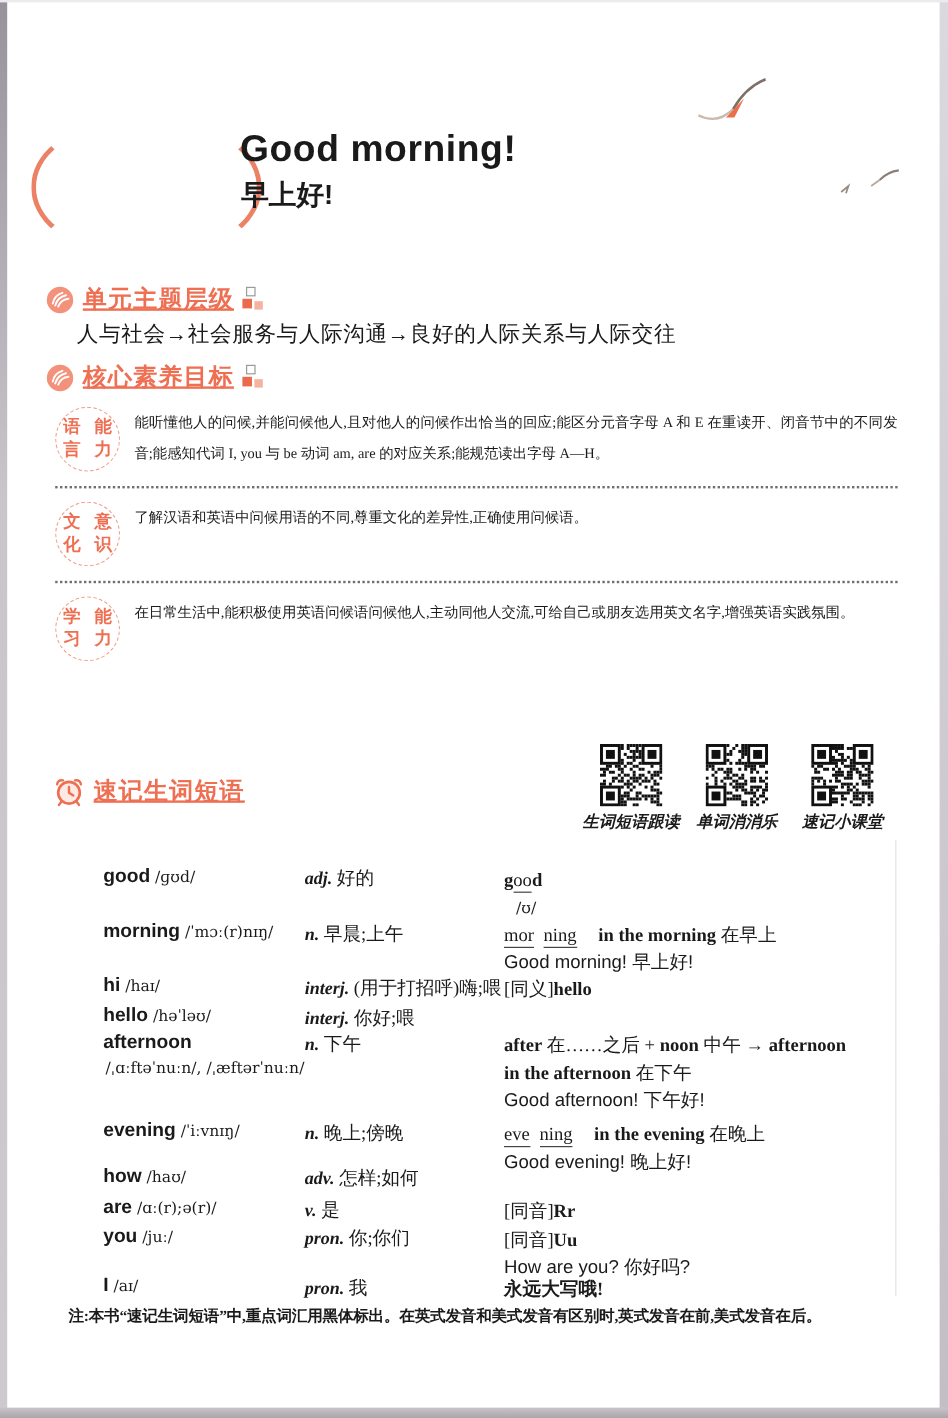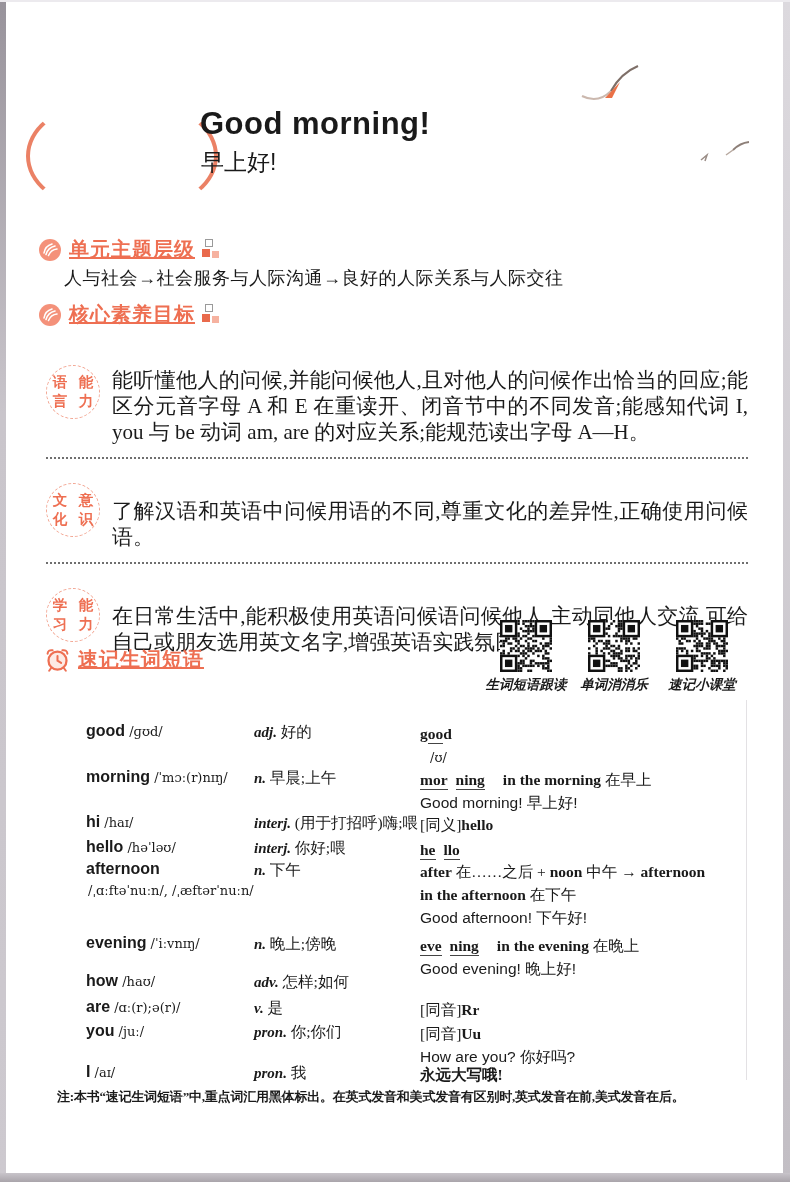--- a/index.html
+++ b/index.html
@@ -25,21 +25,21 @@
   .badge-starter{font-size:15px;letter-spacing:2px;margin-top:16px;font-weight:bold;}
   .badge-unit{font-size:31px;font-weight:bold;letter-spacing:2px;line-height:1.0;}
   .badge-num{font-size:42px;font-weight:bold;font-style:italic;line-height:0.9;font-family:"Liberation Serif",serif;}
   .badge-arc{position:absolute;width:120px;height:94px;border:4px solid transparent;border-radius:50%;top:10px;}
   .badge-arc-l{left:-16px;border-left-color:var(--badge);}
   .badge-arc-r{left:48px;border-right-color:var(--badge);}
   .badge-arc-w{position:absolute;width:104px;height:84px;border:4px solid transparent;border-radius:50%;top:15px;left:34px;border-right-color:#ffffff;}
 
   
   .title-en{position:absolute;left:200px;top:106px;font-size:31px;font-weight:bold;letter-spacing:0.5px;}
-  .title-zh{position:absolute;left:201px;top:147px;font-size:23px;font-weight:normal;}
+  .title-zh{position:absolute;left:201px;top:147px;font-size:23px;font-weight:bold;}
 
   
   .sec-header{position:absolute;display:flex;align-items:center;gap:7px;}
   .sec-title{font-size:20px;font-weight:bold;color:var(--accent);letter-spacing:1px;text-decoration:underline;}
   .sec-deco{position:relative;width:20px;height:22px;}
   .sq{position:absolute;display:block;}
   .sq-outline{width:6px;height:6px;border:1px solid #9a9a9a;left:3px;top:0;background:#fff;}
   .sq-dark{width:8px;height:8px;background:#e96a4c;left:0;top:10px;}
   .sq-light{width:7px;height:7px;background:var(--badge-light);left:10px;top:12px;}
 
@@ -47,38 +47,38 @@
 
   
   .core-list{position:absolute;left:46px;top:328px;width:702px;}
   .core-item{display:flex;gap:12px;align-items:flex-start;padding:11px 0 12px 0;}
   .core-item.sep{border-bottom:2px dotted #6f6f6f;}
   .core-label{
     flex:0 0 52px;height:52px;border:1.6px dashed #f2a28e;border-radius:50%;
     color:var(--accent);font-size:14.5px;line-height:1.3;display:flex;align-items:center;justify-content:center;
     text-align:center;align-self:center;font-weight:bold;
   }
-  .core-text{flex:1;font-family:"Liberation Serif",serif;font-size:21px;line-height:26px;text-align:justify;margin-top:28px;}
+  .core-text{flex:1;font-family:"Liberation Serif",serif;font-size:12px;line-height:26px;text-align:justify;}
 
   
   .qr-group{position:absolute;left:482px;top:620px;display:flex;z-index:2;}
   .qr-item{width:88px;text-align:center;}
   .qr-box{width:52px;height:52px;margin:0 auto;}
   .qr-label{font-size:13.5px;font-weight:bold;font-style:italic;font-family:"Liberation Serif",serif;margin-top:4px;}
 
   .vocab-rows{position:absolute;left:0;top:0;width:790px;height:914px;pointer-events:none;}
   .vrow{position:absolute;left:86px;width:662px;display:grid;grid-template-columns:168px 166px 1fr;}
   .w{font-weight:bold;font-size:16px;font-family:"Liberation Sans",sans-serif;}
   .ph{font-family:"DejaVu Serif",serif;font-size:13px;}
   .ph2{font-family:"DejaVu Serif",serif;font-size:13px;margin-top:5px;padding-left:2px;}
   .pos{font-family:"Liberation Serif",serif;font-weight:bold;font-style:italic;font-size:15px;}
   .mean{font-family:"Liberation Serif",serif;font-size:15.5px;}
   .nline{line-height:23px;min-height:23px;}
   .sg-b{font-family:"Liberation Serif",serif;font-weight:bold;font-size:15.5px;}
-  .sg-syl{font-family:"Liberation Serif",serif;font-weight:bold;font-size:15.5px;border-bottom:1.5px solid #444;display:inline-block;line-height:19px;}
+  .sg-syl{font-family:"Liberation Serif",serif;font-weight:normal;font-size:15.5px;border-bottom:1.5px solid #444;display:inline-block;line-height:19px;}
   .sg-r{font-family:"Liberation Serif",serif;font-size:15.5px;}
   .sg-s{font-family:"Liberation Sans",sans-serif;font-size:15.5px;}
   .sg-kb{font-family:"Liberation Serif",serif;font-weight:bold;font-size:15.5px;}
   .sg-ph{font-family:"DejaVu Serif",serif;font-size:13px;}
 
   .vocab-note{position:absolute;left:57px;top:1088px;width:692px;font-size:13px;font-weight:bold;
     font-family:"Liberation Serif",serif;letter-spacing:-0.2px;}
 
   .swash{position:absolute;z-index:1;}
 </style>
@@ -658,23 +658,20 @@
     <div class="vrow" style="top: 813px;">
       <div><span class="w">hi</span><span class="ph"> /haɪ/</span></div>
       <div><span class="pos">interj. </span><span class="mean">(用于打招呼)嗨;喂</span></div>
       <div>
         <div class="nline"><span class="sg-r">[同义]</span><span class="sg-b">hello</span></div>
       </div>
     </div>
     <div class="vrow" style="top: 838px;">
       <div><span class="w">hello</span><span class="ph"> /həˈləʊ/</span></div>
       <div><span class="pos">interj. </span><span class="mean">你好;喂</span></div>
-      <div>
-        <div class="nline"><span class="sg-syl">he</span><span class="sg-syl" style="margin-left: 8px;">llo</span></div>
-      </div>
     </div>
     <div class="vrow" style="top: 860px;">
       <div><span class="w">afternoon</span><div class="ph2">/ˌɑːftəˈnuːn/, /ˌæftərˈnuːn/</div></div>
       <div><span class="pos">n. </span><span class="mean">下午</span></div>
       <div>
         <div class="nline"><span class="sg-b">after</span><span class="sg-r"> 在……之后 + </span><span class="sg-b">noon</span><span class="sg-r"> 中午 → </span><span class="sg-b">afternoon</span></div>
         <div class="nline"><span class="sg-b">in the afternoon</span><span class="sg-r"> 在下午</span></div>
         <div class="nline"><span class="sg-s">Good afternoon! 下午好!</span></div>
       </div>
     </div>

